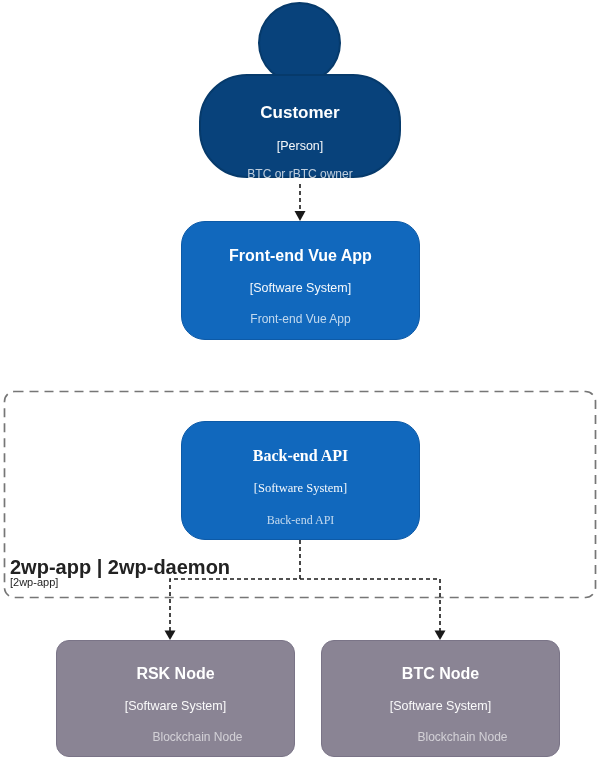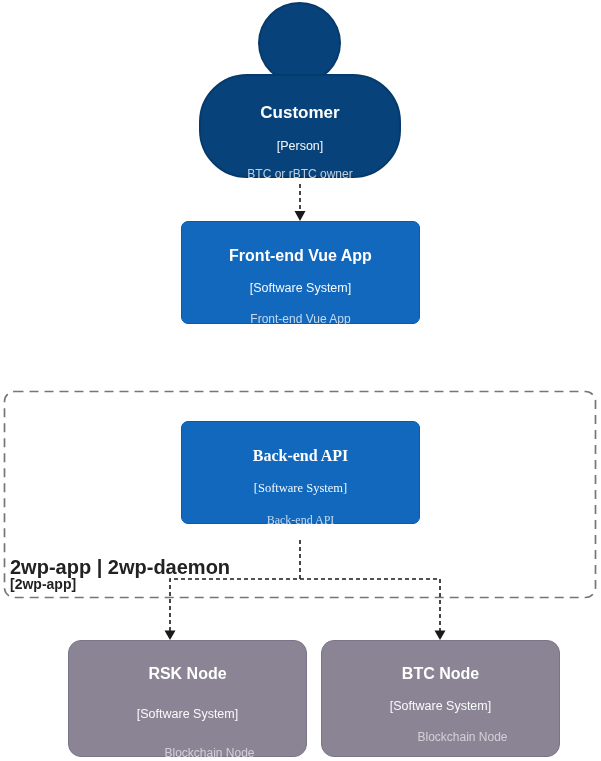--- a/index.html
+++ b/index.html
@@ -24,21 +24,21 @@
     position: absolute; z-index: 3; box-sizing: border-box;
     display: flex; flex-direction: column; align-items: center;
     text-align: center; color: #ffffff;
   }
   .node .title { font-size: 16px; font-weight: bold; line-height: 1.15; }
   .node .subtitle { font-size: 12.5px; margin-top: 16px; color: rgba(255,255,255,0.96); }
   .node .desc { font-size: 12px; margin-top: 17px; color: rgba(255,255,255,0.74); }
 
   .system {
     background: var(--system-fill); border: 1px solid var(--system-border);
-    border-radius: 7px; width: 239px; height: 103px; padding-top: 25px;
+    border-radius: 24px; width: 239px; height: 119px; padding-top: 25px;
   }
   .external {
     background: var(--external-fill); border: 1px solid var(--external-border);
     border-radius: 13px; width: 239px; height: 117px; padding-top: 24px;
   }
   .external .desc { color: rgba(255,255,255,0.62); padding-left: 44px; }
 
   .person-head {
     position: absolute; left: 258px; top: 2px; width: 83px; height: 82px;
     border-radius: 50%; background: var(--person-fill);
@@ -51,21 +51,21 @@
   }
   .person-body .title { font-size: 17px; }
   .person-body .desc { margin-top: 14px; }
 
   .boundary-label {
     position: absolute; left: 10px; top: 556px; z-index: 2;
     color: var(--boundary-text); font-size: 20px; font-weight: bold;
   }
   .boundary-sublabel {
     position: absolute; left: 10px; top: 576px; z-index: 2;
-    color: var(--boundary-text); font-size: 14px; font-weight: bold;
+    color: var(--boundary-text); font-size: 11px; font-weight: normal;
   }
 </style>
 </head>
 <body>
 
 <div class="canvas">
 
   <svg class="connector-layer" width="601" height="761" viewBox="0 0 601 761">
     <rect class="boundary-rect" x="4.5" y="391.5" width="591" height="206" rx="10"></rect>
     <path class="edge" d="M300 184 L300 211"></path>
@@ -91,21 +91,21 @@
 
   <div class="boundary-label">2wp-app | 2wp-daemon</div>
   <div class="boundary-sublabel">[2wp-app]</div>
 
   <div class="node system" style="left:181px; top:421px;font-family:Liberation Serif, serif;">
     <div class="title">Back-end API</div>
     <div class="subtitle">[Software System]</div>
     <div class="desc">Back-end API</div>
   </div>
 
-  <div class="node external" style="left:68px; top:640px;gap:8px;">
+  <div class="node external" style="left:56px; top:640px;">
     <div class="title">RSK Node</div>
     <div class="subtitle">[Software System]</div>
     <div class="desc">Blockchain Node</div>
   </div>
 
   <div class="node external" style="left:321px; top:640px;">
     <div class="title">BTC Node</div>
     <div class="subtitle">[Software System]</div>
     <div class="desc">Blockchain Node</div>
   </div>

